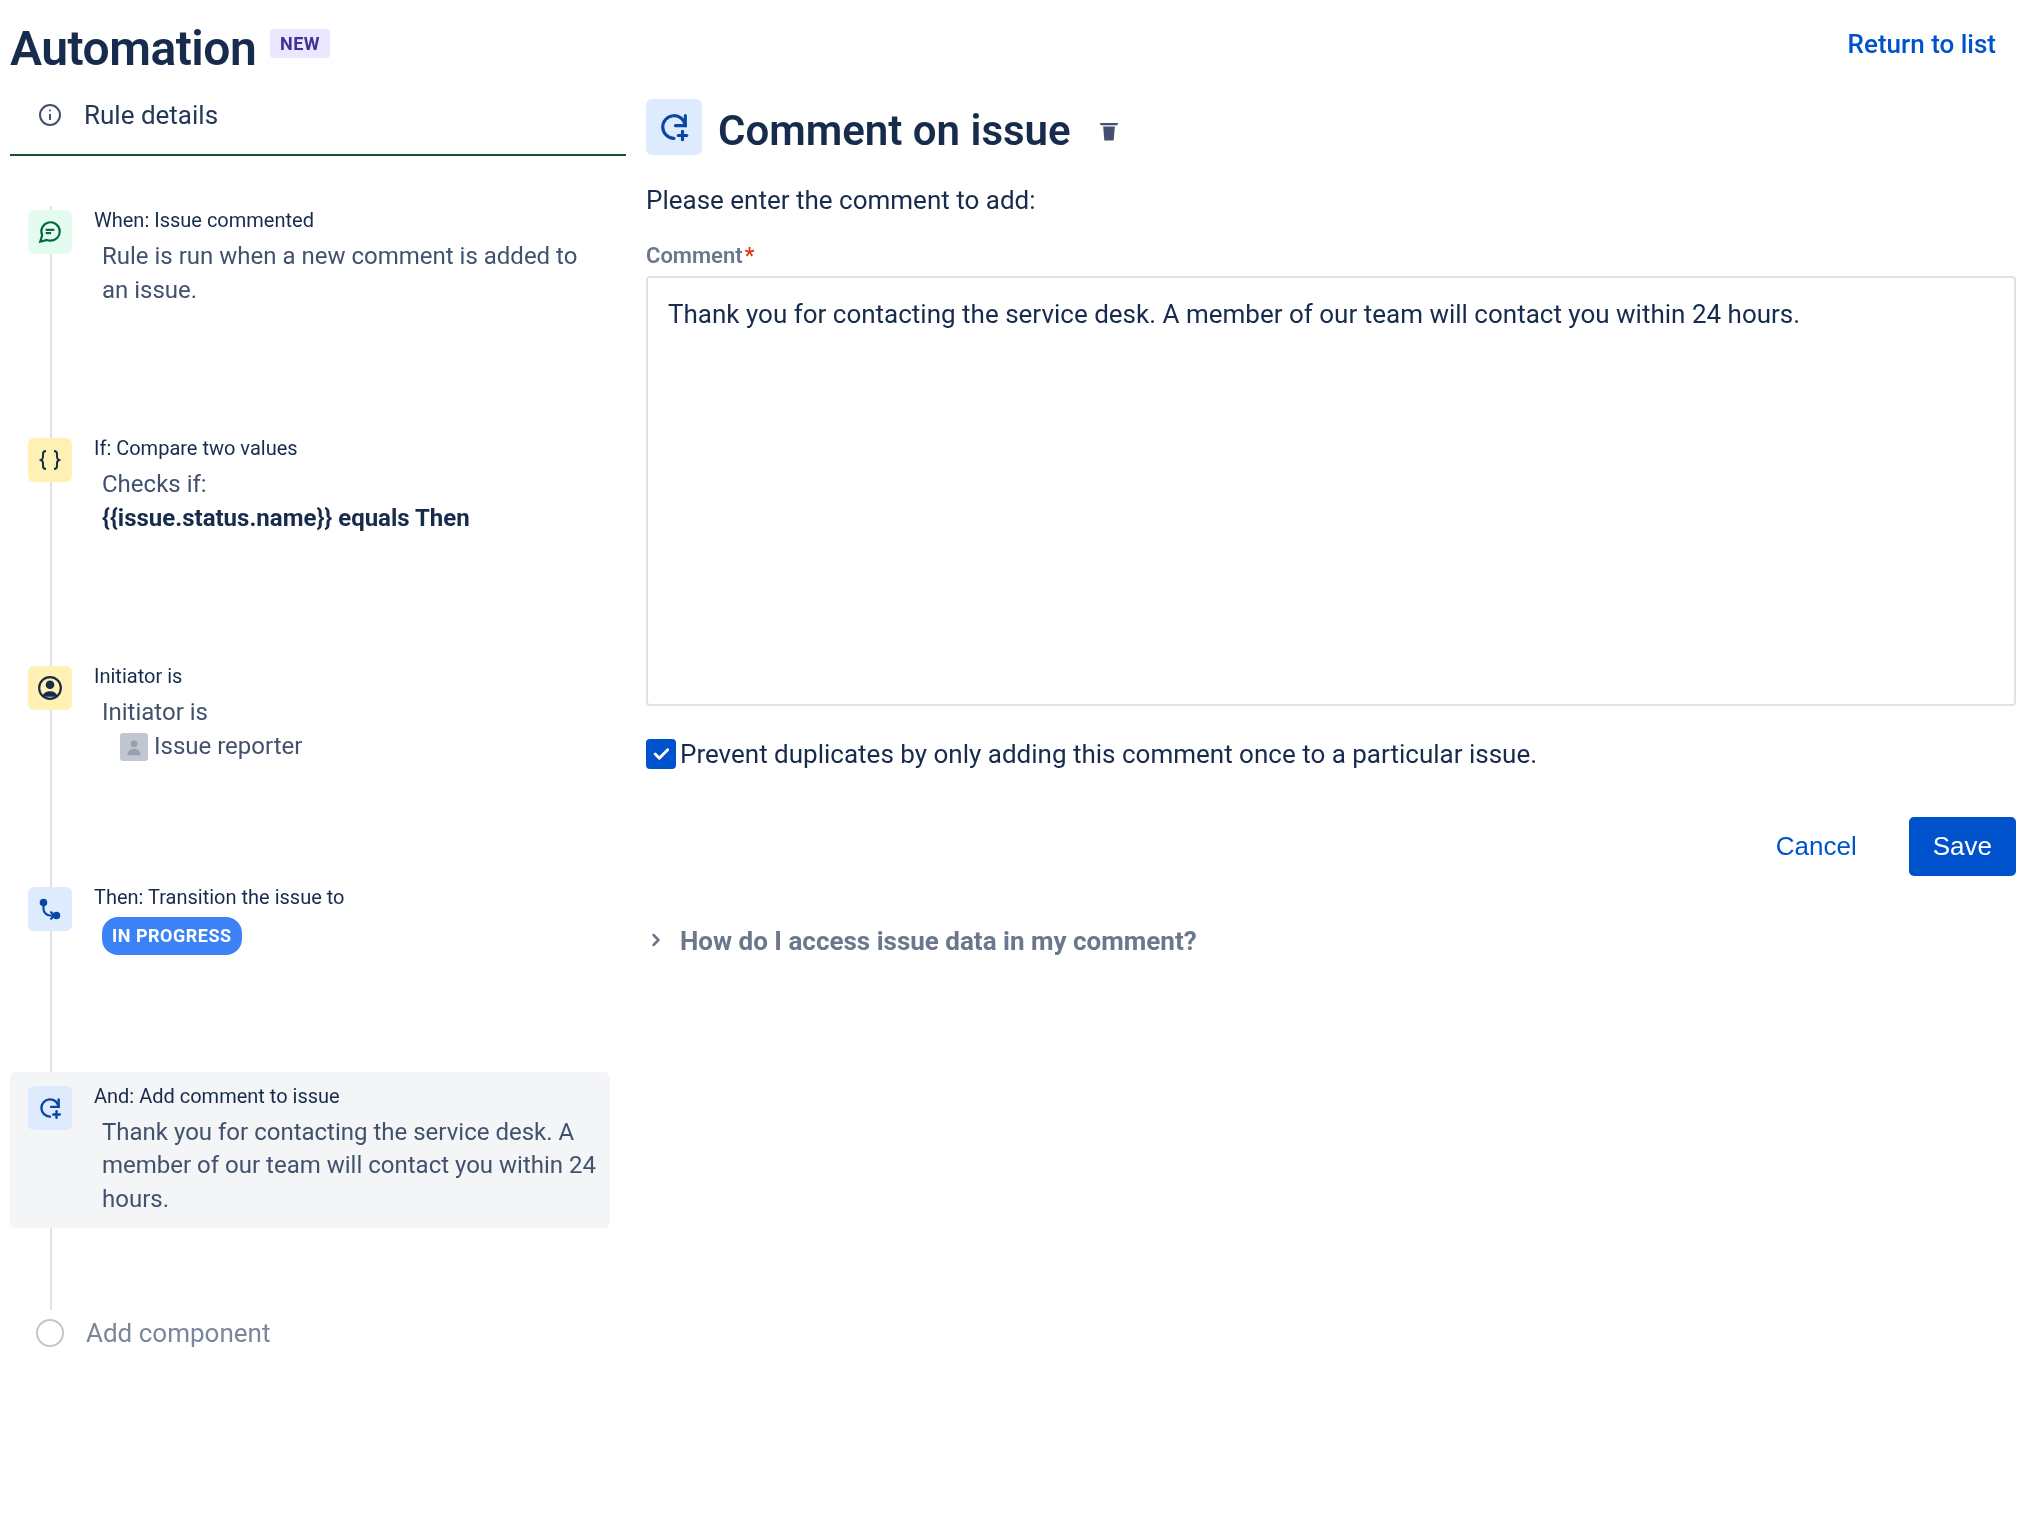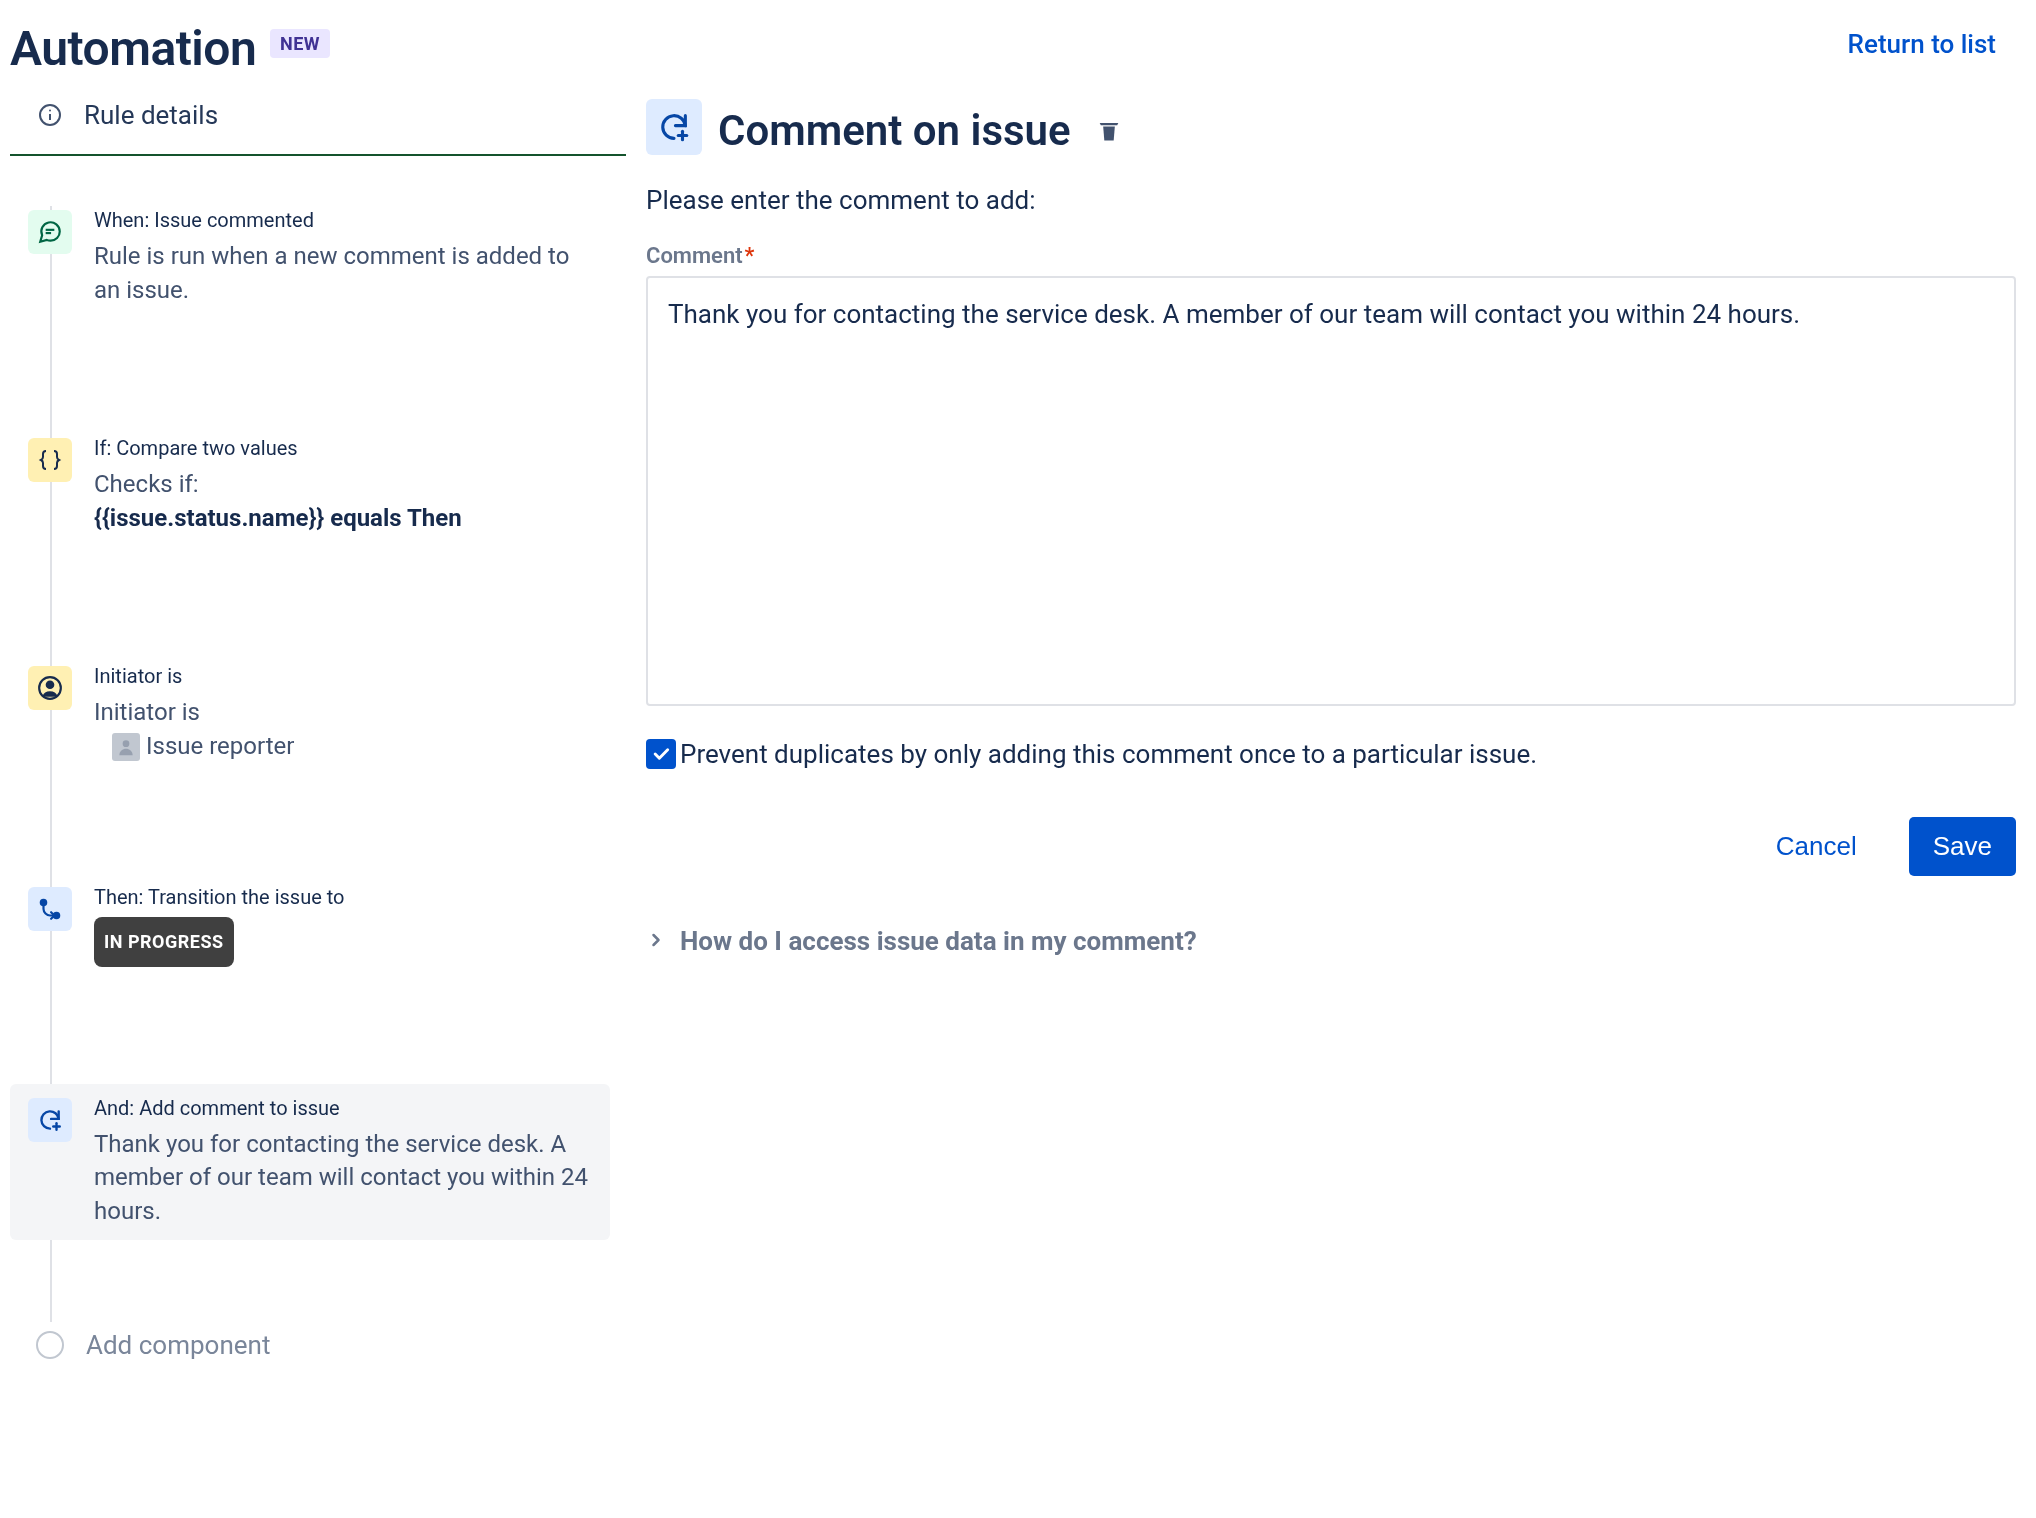--- a/index.html
+++ b/index.html
@@ -30,24 +30,24 @@
 
   .step { position: relative; z-index: 1; margin-bottom: 105px; padding-right: 16px;}
   .step-inner { display: flex; gap: 22px; padding: 12px 12px 12px 18px; border-radius: 6px; cursor:pointer;}
   .step.selected .step-inner { background: #F4F5F7; }
   .step-icon { width: 44px; height: 44px; border-radius: 6px; display: flex; align-items: center; justify-content: center; flex-shrink: 0; margin-top: 2px;}
   .step-icon.green { background: #E3FCEF; }
   .step-icon.yellow { background: #FFF0B3; }
   .step-icon.blue { background: #DEEBFF; }
   .step-content { flex: 1; }
   .step-title { font-size: 20px; color: #172B4D; margin-bottom: 8px; font-weight: 400;}
-  .step-desc { font-size: 24px; color: #42526E; line-height: 1.4; }
+  .step-desc { font-size: 24px; color: #42526E; line-height: 1.4; margin-left: 8px; }
   .step-desc .bold { font-weight: 700; color: #172B4D; }
   .avatar-placeholder { width: 28px; height: 28px; background: #C1C7D0; display: inline-flex; align-items:center; justify-content:center; vertical-align: middle; margin-right: 6px; border-radius: 3px;}
-  .status-lozenge { display: inline-block; background: #404040; color: #fff; font-size: 18px; font-weight: 700; padding: 12px 10px; border-radius: 8px; letter-spacing: 0.5px;}
+  .status-lozenge { display: inline-block; background: #3b82f6; color: #fff; font-size: 18px; font-weight: 700; padding: 6px 10px; border-radius: 16px; letter-spacing: 0.5px;}
 
   .add-component { display:flex; align-items:center; gap: 22px; padding-left: 26px; cursor:pointer;}
   .add-circle { width: 28px; height: 28px; border: 2px solid #C1C7D0; border-radius: 50%; background:#fff; z-index:1;}
   .add-label { font-size: 26px; color: #7A869A; }
 
   .panel-header { display:flex; align-items:flex-end; gap: 16px; margin-bottom: 30px;}
   .panel-icon-box { width: 56px; height: 56px; background: #DEEBFF; border-radius: 6px; display:flex; align-items:center; justify-content:center;}
   .panel-title { font-size: 42px; font-weight: 600; color: #172B4D;}
   .trash-icon { color: #42526E; cursor:pointer; padding: 8px;}
   .panel-subtitle { font-size: 26px; color: #172B4D; margin-bottom: 28px;}

